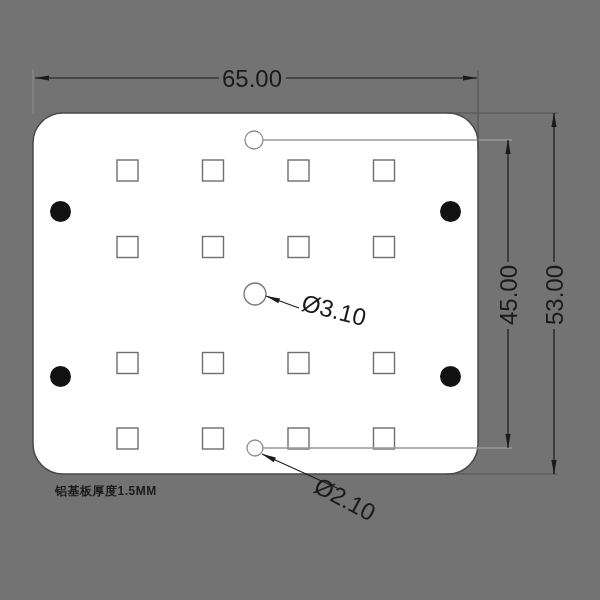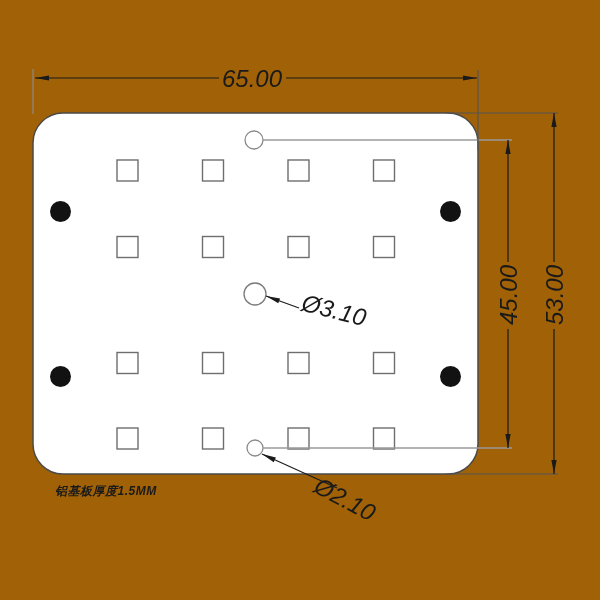--- a/index.html
+++ b/index.html
@@ -1,22 +1,21 @@
 <!DOCTYPE html>
 <html><head>
 <meta charset="utf-8">
 <style>
   html,body{margin:0;padding:0;background:#ffffff;}
   .canvas{
     position:relative;
     width:600px;height:600px;
-    background:#a16207;
+    background:#737373;
     font-family:"Liberation Sans", sans-serif;
     overflow:hidden;
-    font-style:italic;
   }
   svg{display:block;}
   .dim-text{
     font-family:"Liberation Sans", sans-serif;
     font-size:24px;
     fill:#1a1a1a;
   }
   .note-text{
     font-family:"Liberation Sans", sans-serif;
     font-size:12px;

